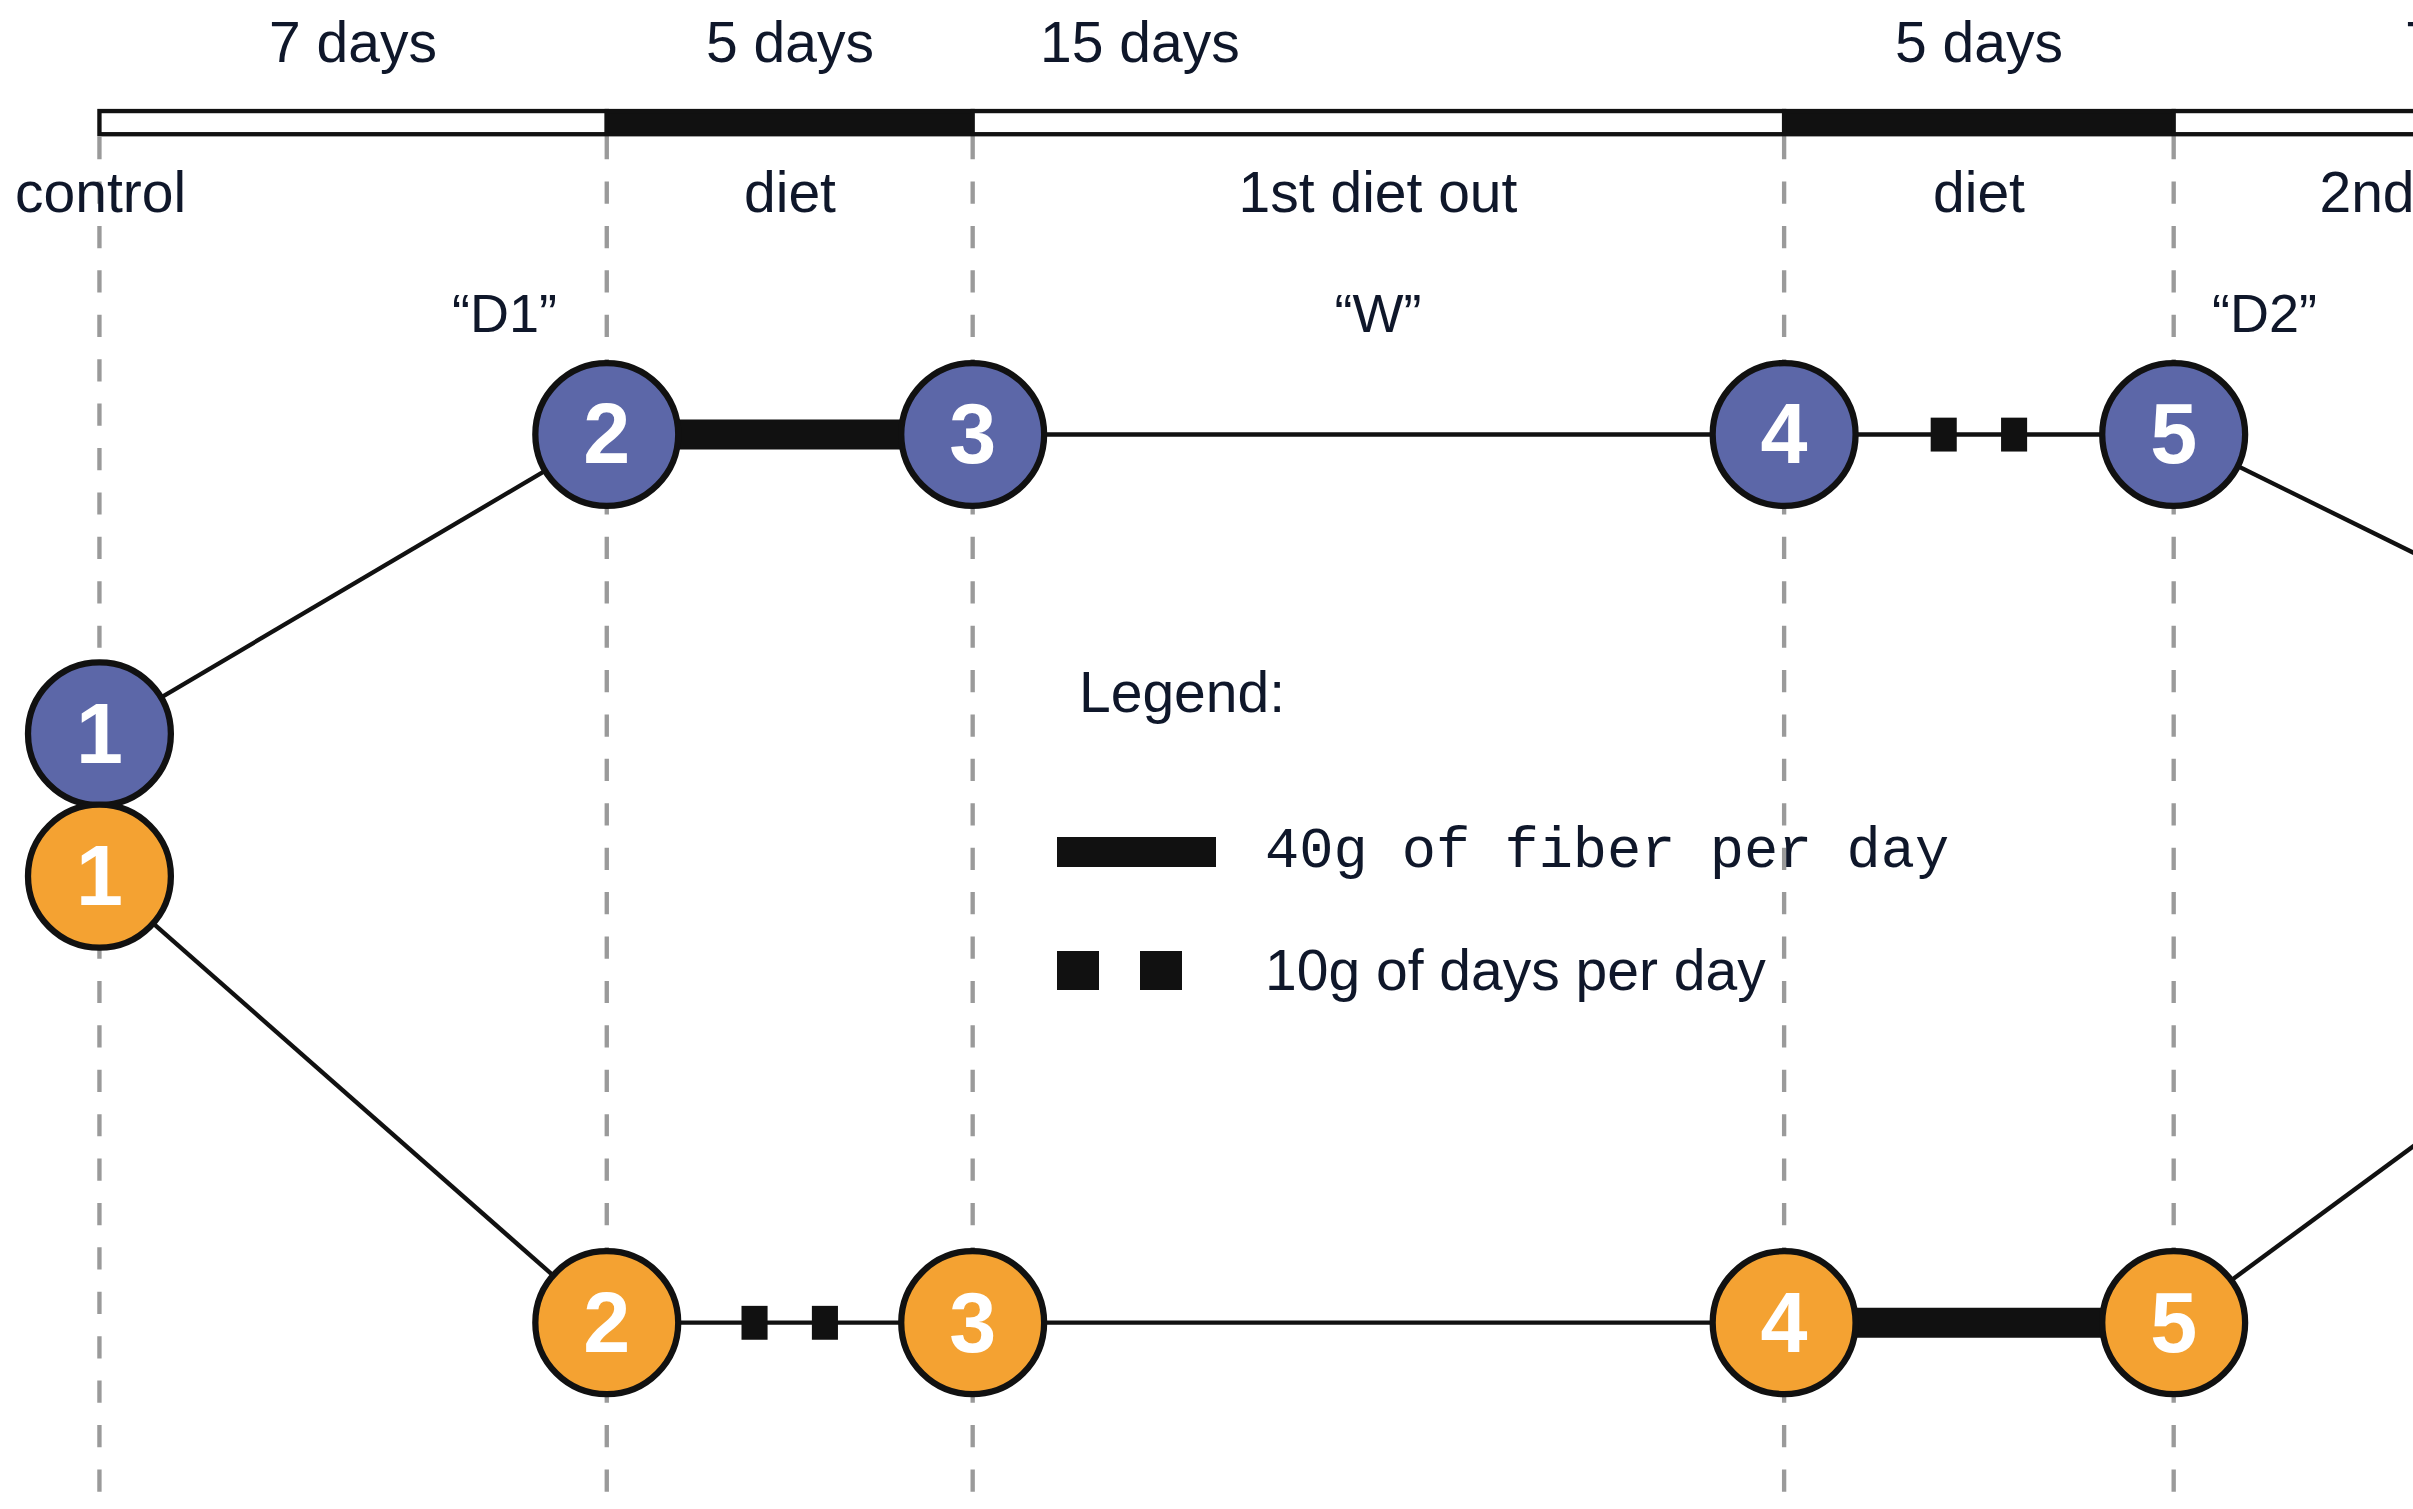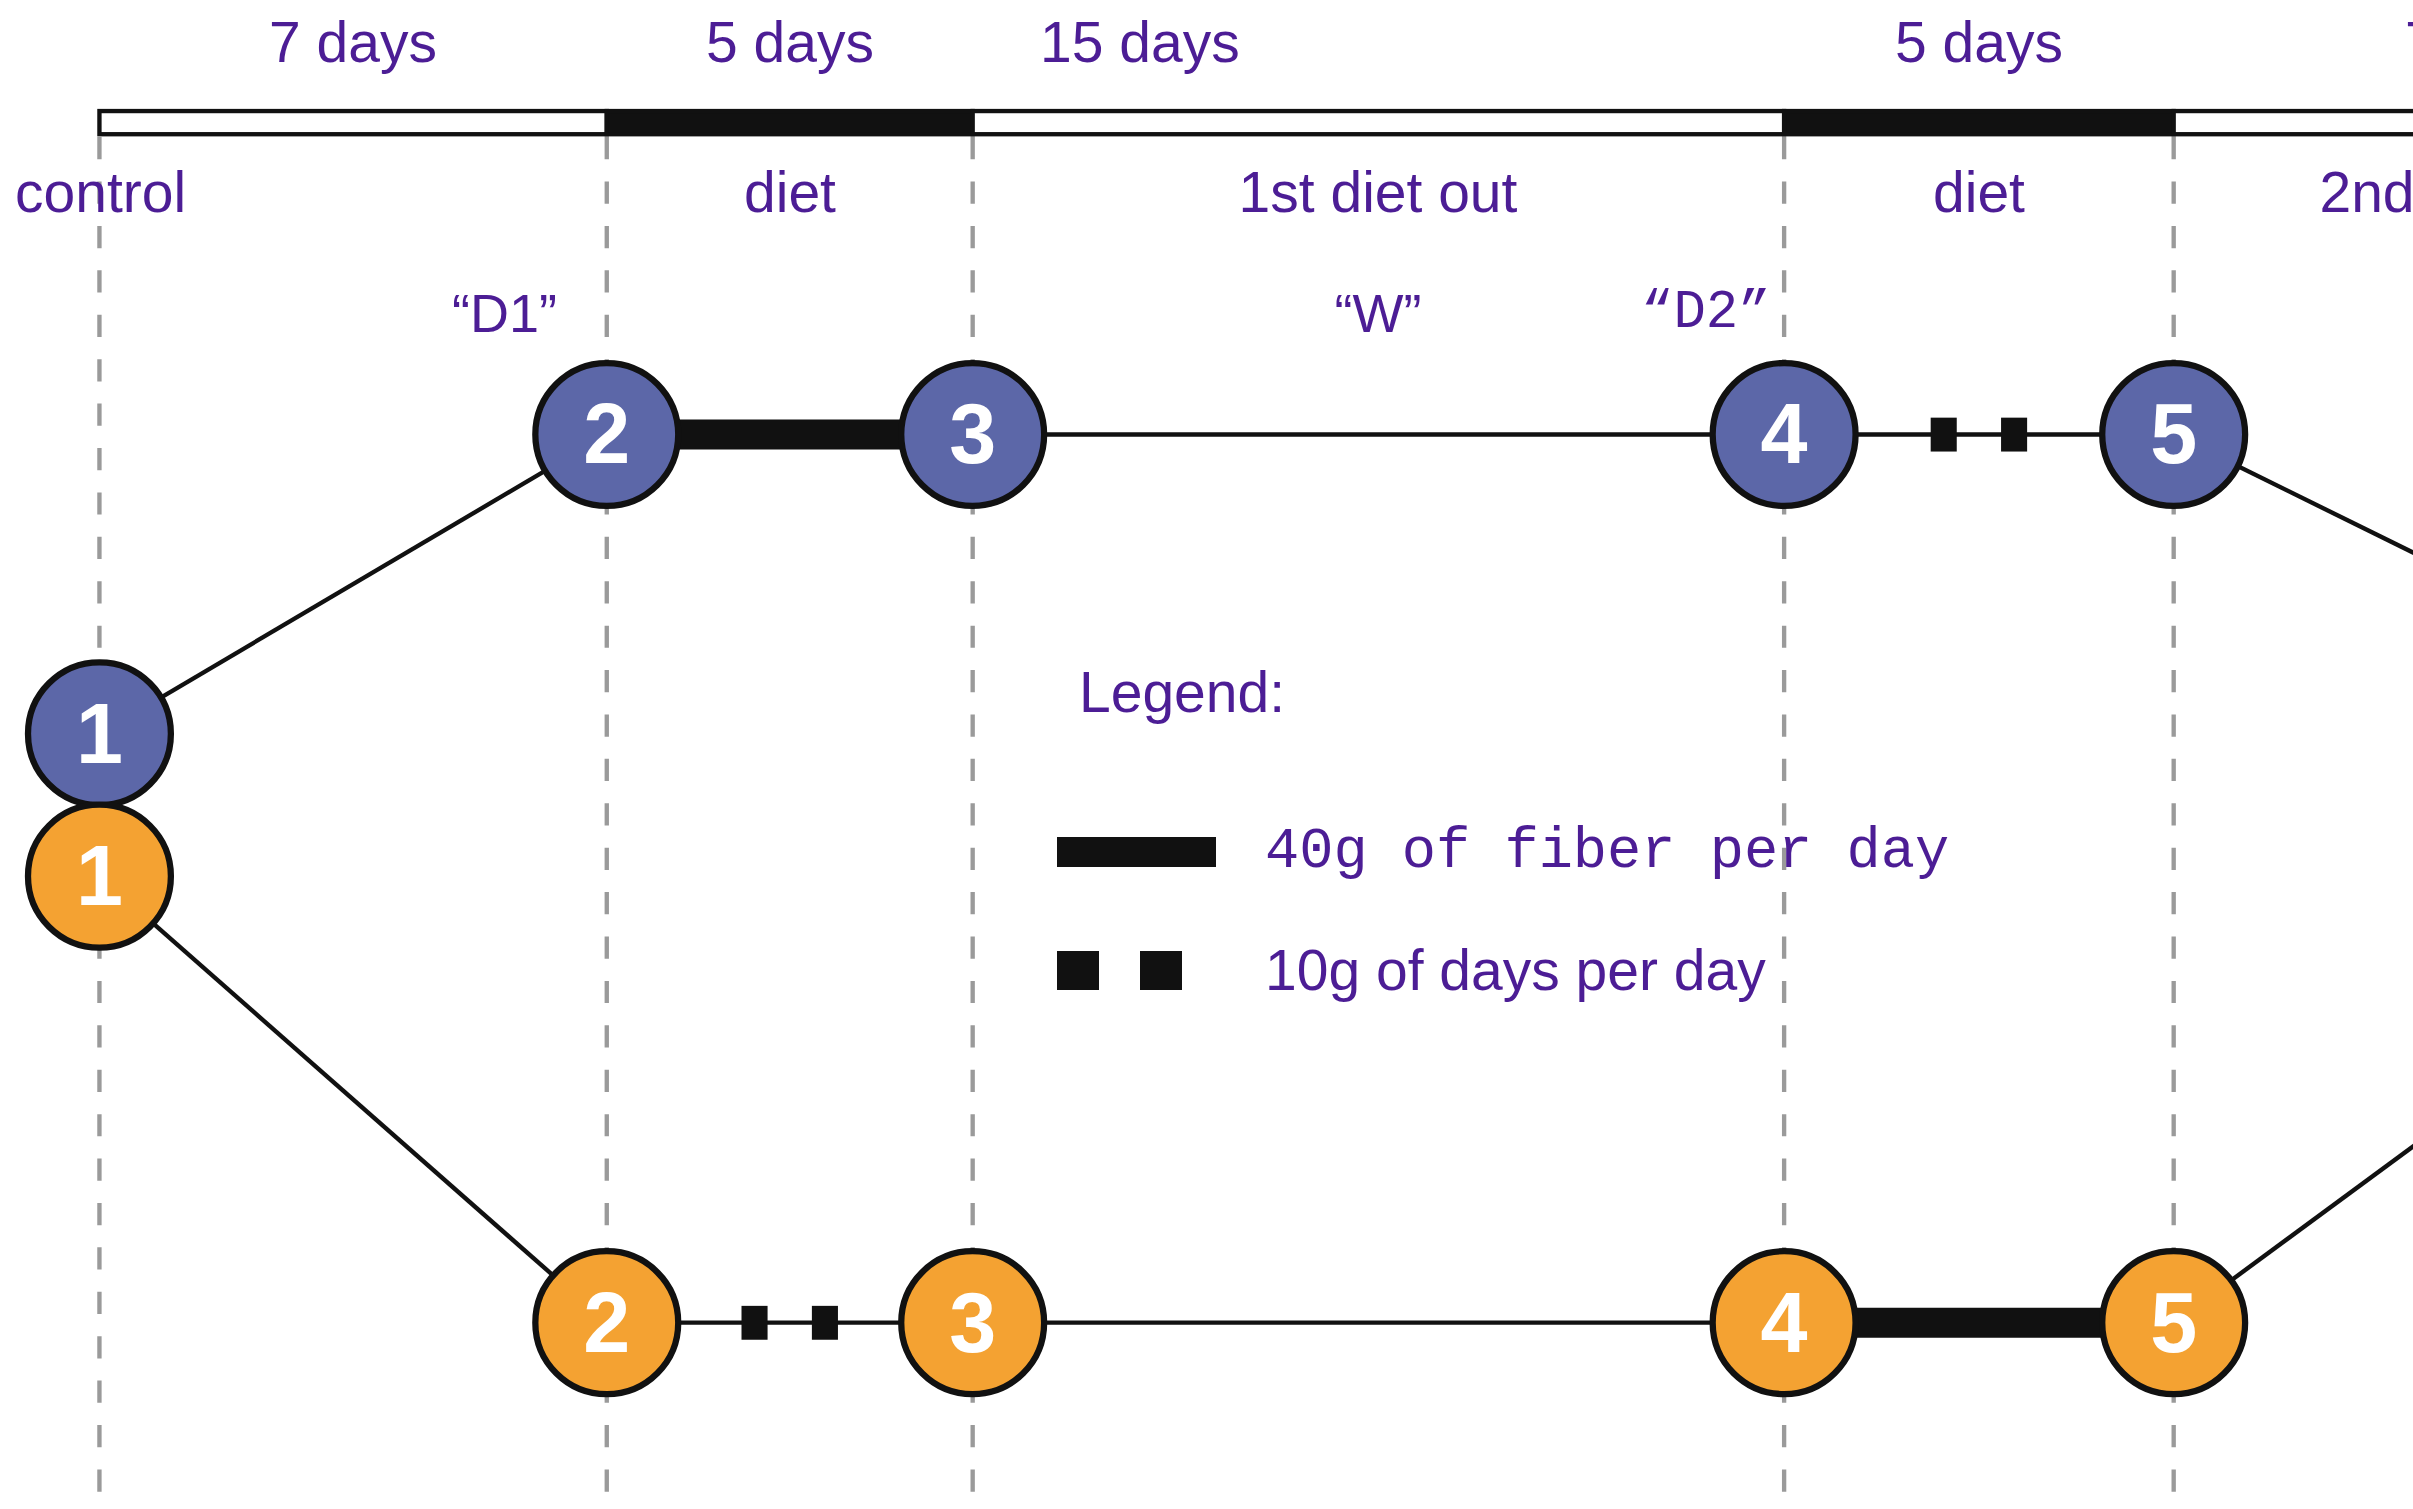--- a/index.html
+++ b/index.html
@@ -1,19 +1,19 @@
 <!DOCTYPE html>
 <html style="font-size:7.7px"><head>
 <meta charset="utf-8">
 <style>
   html,body{margin:0;padding:0;background:#ffffff;}
   body{font-family:"Liberation Sans", sans-serif;}
   #stage{position:relative;width:2877px;height:1510px;background:#fff;overflow:hidden;}
   svg.layer{position:absolute;left:0;top:0;width:2877px;height:1510px;}
-  .txt{position:absolute;white-space:nowrap;color:#4c1d95;font-family:"Liberation Sans", sans-serif;}
+  .txt{position:absolute;white-space:nowrap;color:#0f172a;font-family:"Liberation Sans", sans-serif;}
   .days{font-size:57px;}
   .phase{font-size:57px;}
   .code{font-size:54px;}
   .legend-title{font-size:57px;}
   .legend-label{font-size:57px;}
 </style>
 </head>
 <body>
 
 <div id="stage">
@@ -132,21 +132,21 @@
   <div id="phases">
       <div class="txt phase" style="left:15px; top:159px; width:676px; text-align:left;">control</div>
       <div class="txt phase" style="left:452px; top:159px; width:676px; text-align:center;">diet</div>
       <div class="txt phase" style="left:1040px; top:159px; width:676px; text-align:center;">1st diet out</div>
       <div class="txt phase" style="left:1641px; top:159px; width:676px; text-align:center;">diet</div>
       <div class="txt phase" style="left:2151px; top:159px; width:676px; text-align:center;">2nd wash out</div>
     </div>
   <div id="codes">
       <div class="txt code" style="left:452px; top:282px; width:676px; text-align:left;">“D1”</div>
       <div class="txt code" style="left:1040px; top:282px; width:676px; text-align:center;">“W”</div>
-      <div class="txt code" style="left:1641px; top:282px; width:676px; text-align:left;font-family:Liberation Mono, monospace;">“D2”</div>
+      <div class="txt code" style="left:1641px; top:282px; width:676px; text-align:right;">“D2”</div>
     </div>
 
   <div class="txt legend-title" id="legend-title" style="left:1079px; top:659px;">Legend:</div>
 
   <div id="legend-items">
       <div class="" style="position:absolute; left:1057px; top:821px; height:63px;">
         <div class="" style="position: absolute; left: 0px; top: 16.4px; width: 159px; height: 30px; background: rgb(17, 17, 17);"></div>
         <div class="txt legend-label" style="position:absolute; left:208px; top:0px; line-height:63px;font-family:Liberation Mono, monospace;">40g of fiber per day</div>
       </div>
       <div class="" style="position:absolute; left:1057px; top:939px; height:63px;">

